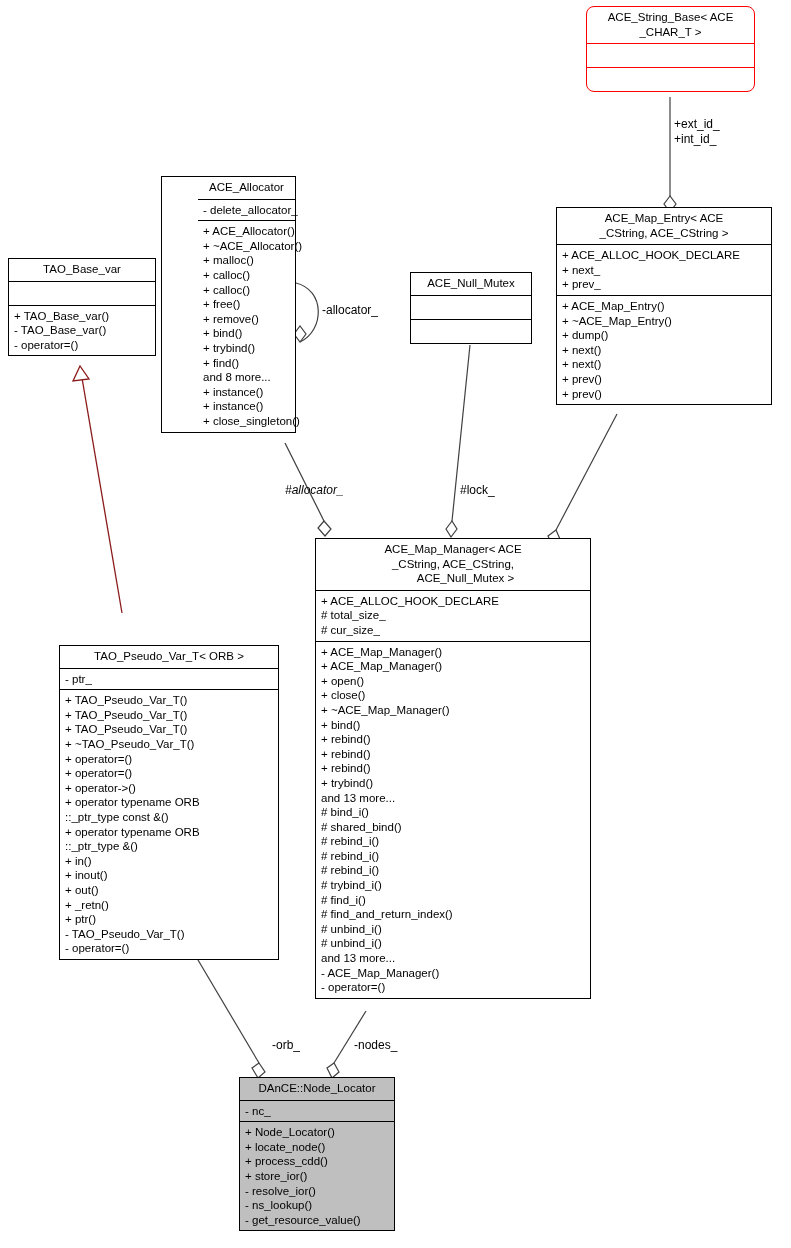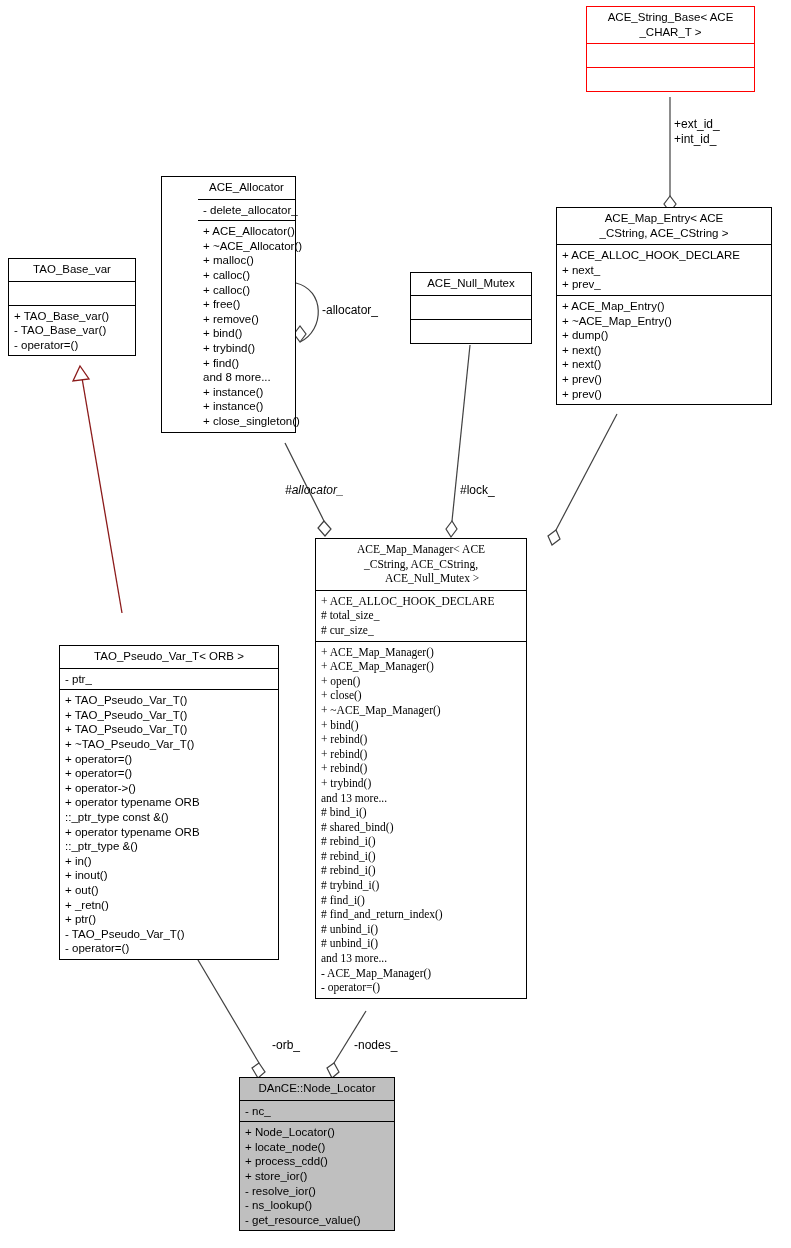--- a/index.html
+++ b/index.html
@@ -29,20 +29,21 @@
     position: absolute;
     box-sizing: border-box;
     background: #ffffff;
     border: 1px solid #000000;
     font-size: 11.5px;
     line-height: 14.6px;
     color: #000000;
   }
   .uml-class.red {
     border-color: #ff0000;
+    border-radius: 8px;
   }
   .uml-class.red .sec {
     border-top-color: #ff0000;
   }
   .uml-class.filled {
     background: #bfbfbf;
   }
   .title {
     text-align: center;
     padding: 3px 4px 4px 4px;
@@ -158,37 +159,37 @@
         <div class="row">+ bind()</div>
         <div class="row">+ trybind()</div>
         <div class="row">+ find()</div>
         <div class="row">and 8 more...</div>
         <div class="row">+ instance()</div>
         <div class="row">+ instance()</div>
         <div class="row">+ close_singleton()</div>
       </div>
   </div>
 
-  <div class="uml-class" style="left:8px; top:258px; width:128px;">
+  <div class="uml-class" style="left:8px; top:258px; width:148px;">
     <div class="title">TAO_Base_var</div>
     <div class="sec empty"></div>
     <div class="sec">
         <div class="row">+ TAO_Base_var()</div>
         <div class="row">- TAO_Base_var()</div>
         <div class="row">- operator=()</div>
       </div>
   </div>
 
   <div class="uml-class" style="left:410px; top:272px; width:122px;">
     <div class="title">ACE_Null_Mutex</div>
     <div class="sec empty"></div>
     <div class="sec empty"></div>
   </div>
 
-  <div class="uml-class" style="left:315px; top:538px; width:212px;font-family:Liberation Serif, serif;">
+  <div class="uml-class" style="left:315px; top:538px; width:276px;">
     <div class="title">ACE_Map_Manager&lt; ACE
 _CString, ACE_CString,
         ACE_Null_Mutex &gt;</div>
     <div class="sec">
         <div class="row">+ ACE_ALLOC_HOOK_DECLARE</div>
         <div class="row"># total_size_</div>
         <div class="row"># cur_size_</div>
       </div>
     <div class="sec">
         <div class="row">+ ACE_Map_Manager()</div>

